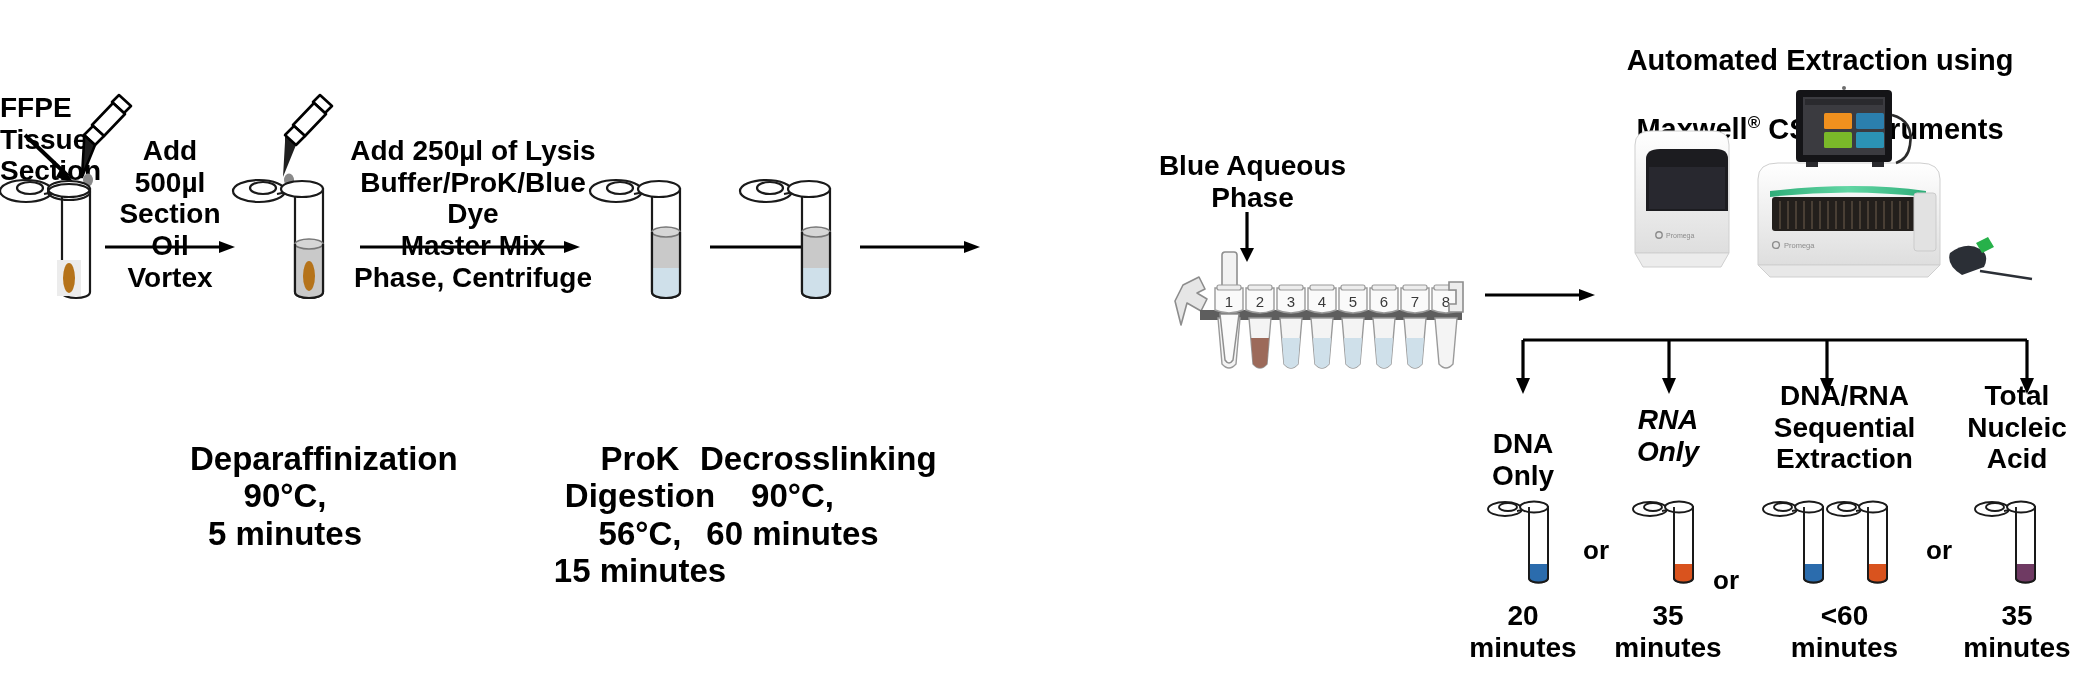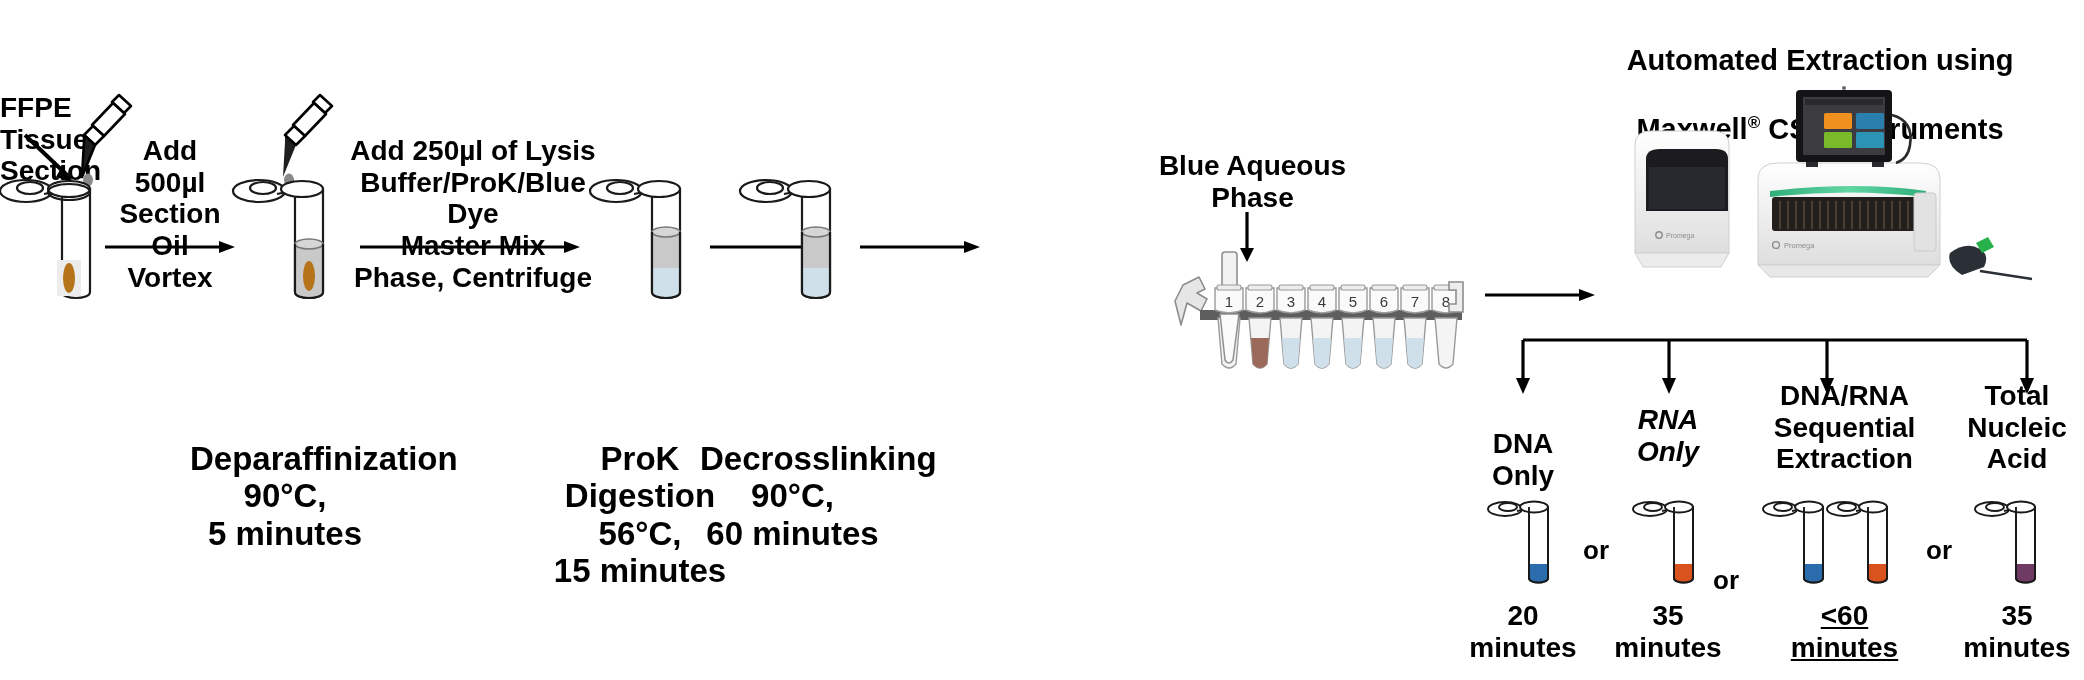--- a/index.html
+++ b/index.html
@@ -352,21 +352,21 @@
     <ellipse cx="17" cy="13" rx="17" ry="7"></ellipse>
     <ellipse cx="20" cy="11" rx="9" ry="4"></ellipse>
     <path d="M29,15 C37,14 40,11 41,9"></path>
     <path d="M32,11 L41,11 L41,82 C41,88 60,88 60,82 L60,11 Z" fill="#fff"></path>
     <ellipse cx="46" cy="11" rx="14" ry="5.5" fill="#fff"></ellipse>
   </g>
   <path d="M41,68 L60,68 L60,82 C60,88 41,88 41,82 Z" fill="#d9531e" stroke="none"></path>
   <path d="M41,11 L41,82 C41,88 60,88 60,82 L60,11" fill="none" stroke="#1a1a1a" stroke-width="1.9"></path>
 </svg>
 <div class="abs small-or" style="left:1926px;top:535px;">or</div>
-<div class="abs txt lbl21" style="left:1757px;top:600px;width:175px;text-decoration:underline;">&lt;60
+<div class="abs txt lbl21" style="left:1757px;top:600px;width:175px;">&lt;60
 minutes</div>
 
 <div class="abs txt lbl21" style="left:1952px;top:380px;width:130px;">Total
 Nucleic
 Acid</div>
 <svg class="abs" style="left:1975px;top:496px;" width="72" height="92" viewBox="0 0 72 92">
   <g stroke="#1a1a1a" stroke-width="1.9" fill="#fff">
     <ellipse cx="17" cy="13" rx="17" ry="7"></ellipse>
     <ellipse cx="20" cy="11" rx="9" ry="4"></ellipse>
     <path d="M29,15 C37,14 40,11 41,9"></path>

